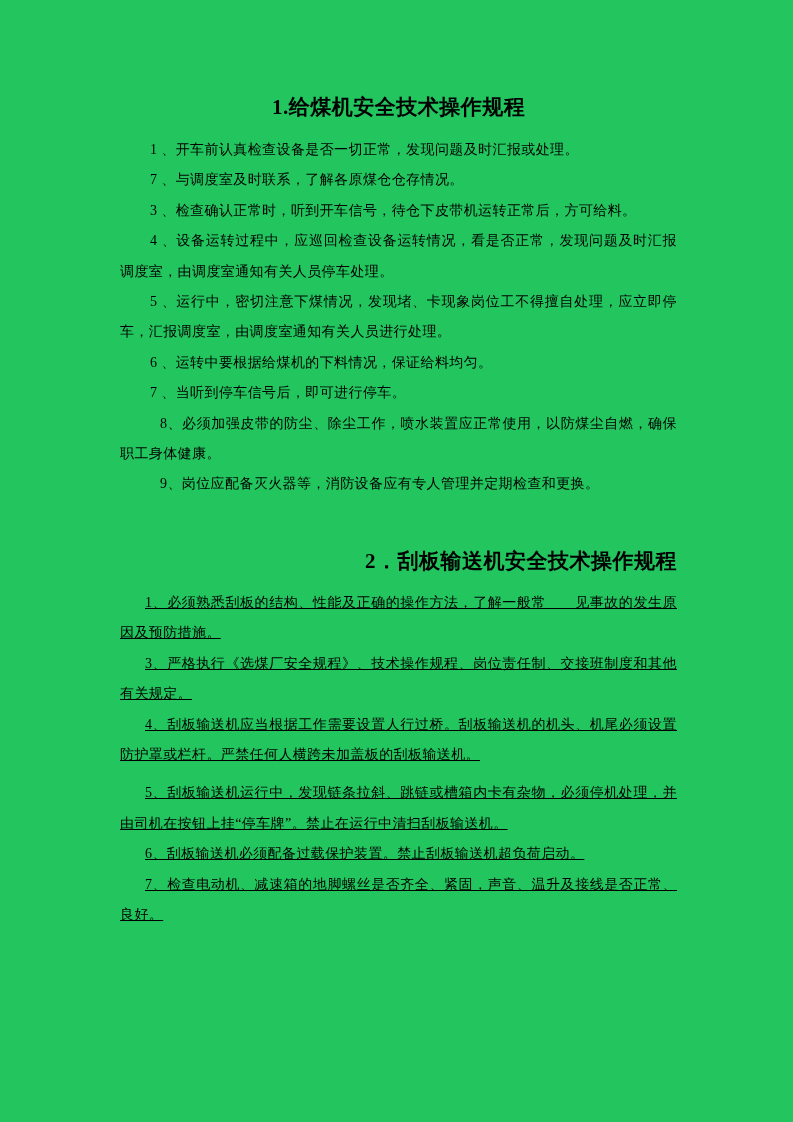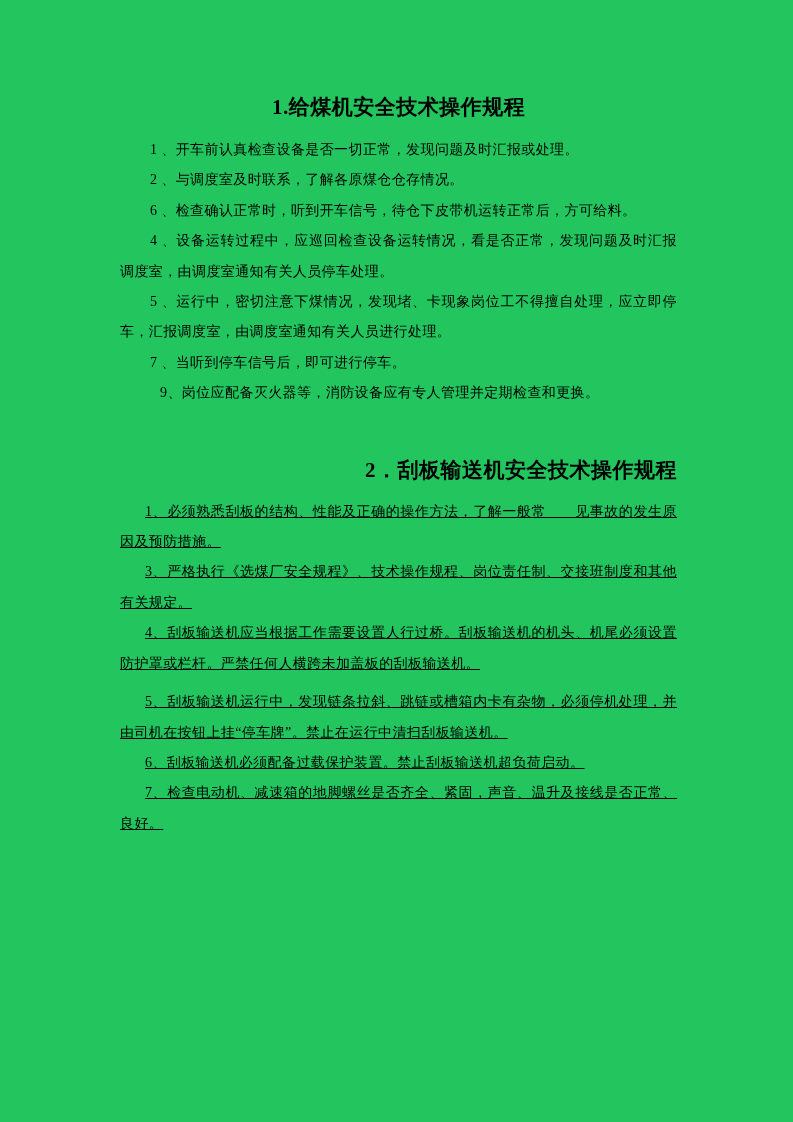--- a/index.html
+++ b/index.html
@@ -51,25 +51,27 @@
 </style>
 </head>
 <body>
 
 <div class="page">
   <div class="content">
 
     <h1 class="sec-title">1.给煤机安全技术操作规程</h1>
 
     <p class="rule ind-a">1 、开车前认真检查设备是否一切正常，发现问题及时汇报或处理。</p>
-    <p class="rule ind-a">2 、与调度室及时联系，了解各原煤仓仓存情况。</p>
-    <p class="rule ind-a">6 、检查确认正常时，听到开车信号，待仓下皮带机运转正常后，方可给料。</p>
+    <p class="rule ind-a">7 、与调度室及时联系，了解各原煤仓仓存情况。</p>
+    <p class="rule ind-a">3 、检查确认正常时，听到开车信号，待仓下皮带机运转正常后，方可给料。</p>
     <p class="rule ind-a">4 、设备运转过程中，应巡回检查设备运转情况，看是否正常，发现问题及时汇报调度室，由调度室通知有关人员停车处理。</p>
     <p class="rule ind-a">5 、运行中，密切注意下煤情况，发现堵、卡现象岗位工不得擅自处理，应立即停车，汇报调度室，由调度室通知有关人员进行处理。</p>
+    <p class="rule ind-a">6 、运转中要根据给煤机的下料情况，保证给料均匀。</p>
     <p class="rule ind-a">7 、当听到停车信号后，即可进行停车。</p>
+    <p class="rule ind-b">8、必须加强皮带的防尘、除尘工作，喷水装置应正常使用，以防煤尘自燃，确保职工身体健康。</p>
     <p class="rule ind-b">9、岗位应配备灭火器等，消防设备应有专人管理并定期检查和更换。</p>
 
     <h1 class="sec-title second">2．刮板输送机安全技术操作规程</h1>
 
     <p class="rule ind-c">1、必须熟悉刮板的结构、性能及正确的操作方法，了解一般常　　见事故的发生原因及预防措施。</p>
     <p class="rule ind-c">3、严格执行《选煤厂安全规程》、技术操作规程、岗位责任制、交接班制度和其他有关规定。</p>
     <p class="rule ind-c">4、刮板输送机应当根据工作需要设置人行过桥。刮板输送机的机头、机尾必须设置防护罩或栏杆。严禁任何人横跨未加盖板的刮板输送机。</p>
     <p class="rule ind-c gap-before">5、刮板输送机运行中，发现链条拉斜、跳链或槽箱内卡有杂物，必须停机处理，并由司机在按钮上挂“停车牌”。禁止在运行中清扫刮板输送机。</p>
     <p class="rule ind-c">6、刮板输送机必须配备过载保护装置。禁止刮板输送机超负荷启动。</p>
     <p class="rule ind-c">7、检查电动机、减速箱的地脚螺丝是否齐全、紧固，声音、温升及接线是否正常、良好。</p>

